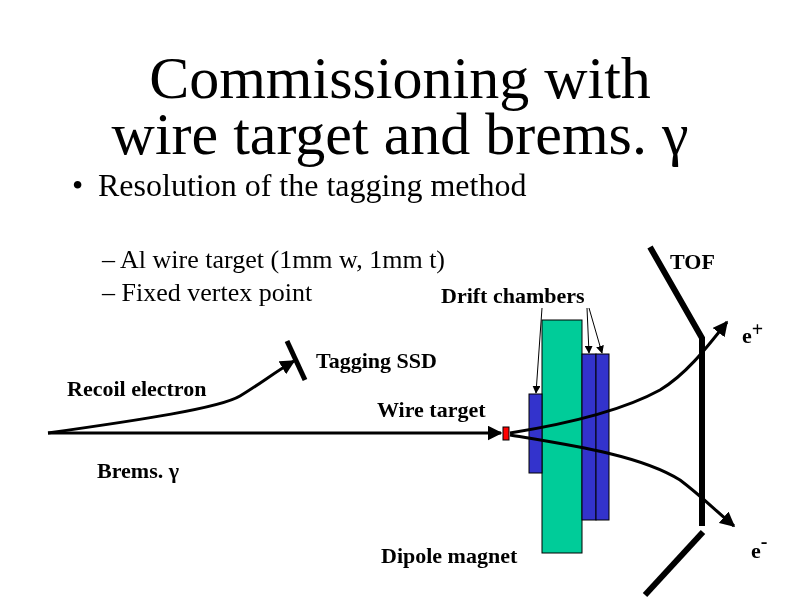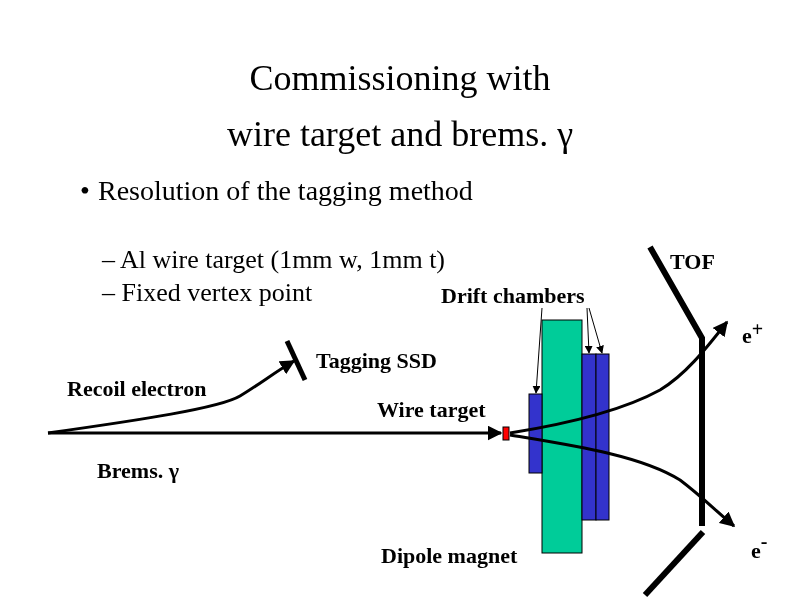--- a/index.html
+++ b/index.html
@@ -1,20 +1,20 @@
 <!DOCTYPE html>
 <html><head>
 <meta charset="utf-8">
 <style>
   html, body { margin: 0; padding: 0; background: #ffffff; }
   body { width: 800px; height: 600px; position: relative; overflow: hidden;
          font-family: "Liberation Serif", "DejaVu Serif", serif; color: #000; }
   .title { position: absolute; left: 0; width: 800px; top: 50px; text-align: center;
-           font-size: 36px; line-height: 56px; }
-  .bullet { position: absolute; left: 72px; top: 172px; font-size: 28px; line-height: 38px; white-space: nowrap; text-align: center; }
+           font-size: 60px; line-height: 56px; }
+  .bullet { position: absolute; left: 72px; top: 166px; font-size: 32px; line-height: 38px; white-space: nowrap; }
   .bullet .dot { display: inline-block; width: 26px; }
   .sub { position: absolute; left: 102px; font-size: 26px; line-height: 30px; white-space: nowrap; }
   .sub1 { top: 245px; }
   .sub2 { top: 278px; }
   .lbl { position: absolute; font-size: 22px; line-height: 26px; white-space: nowrap; font-weight: bold; }
   svg { position: absolute; left: 0; top: 0; }
 </style>
 </head>
 <body>
 

